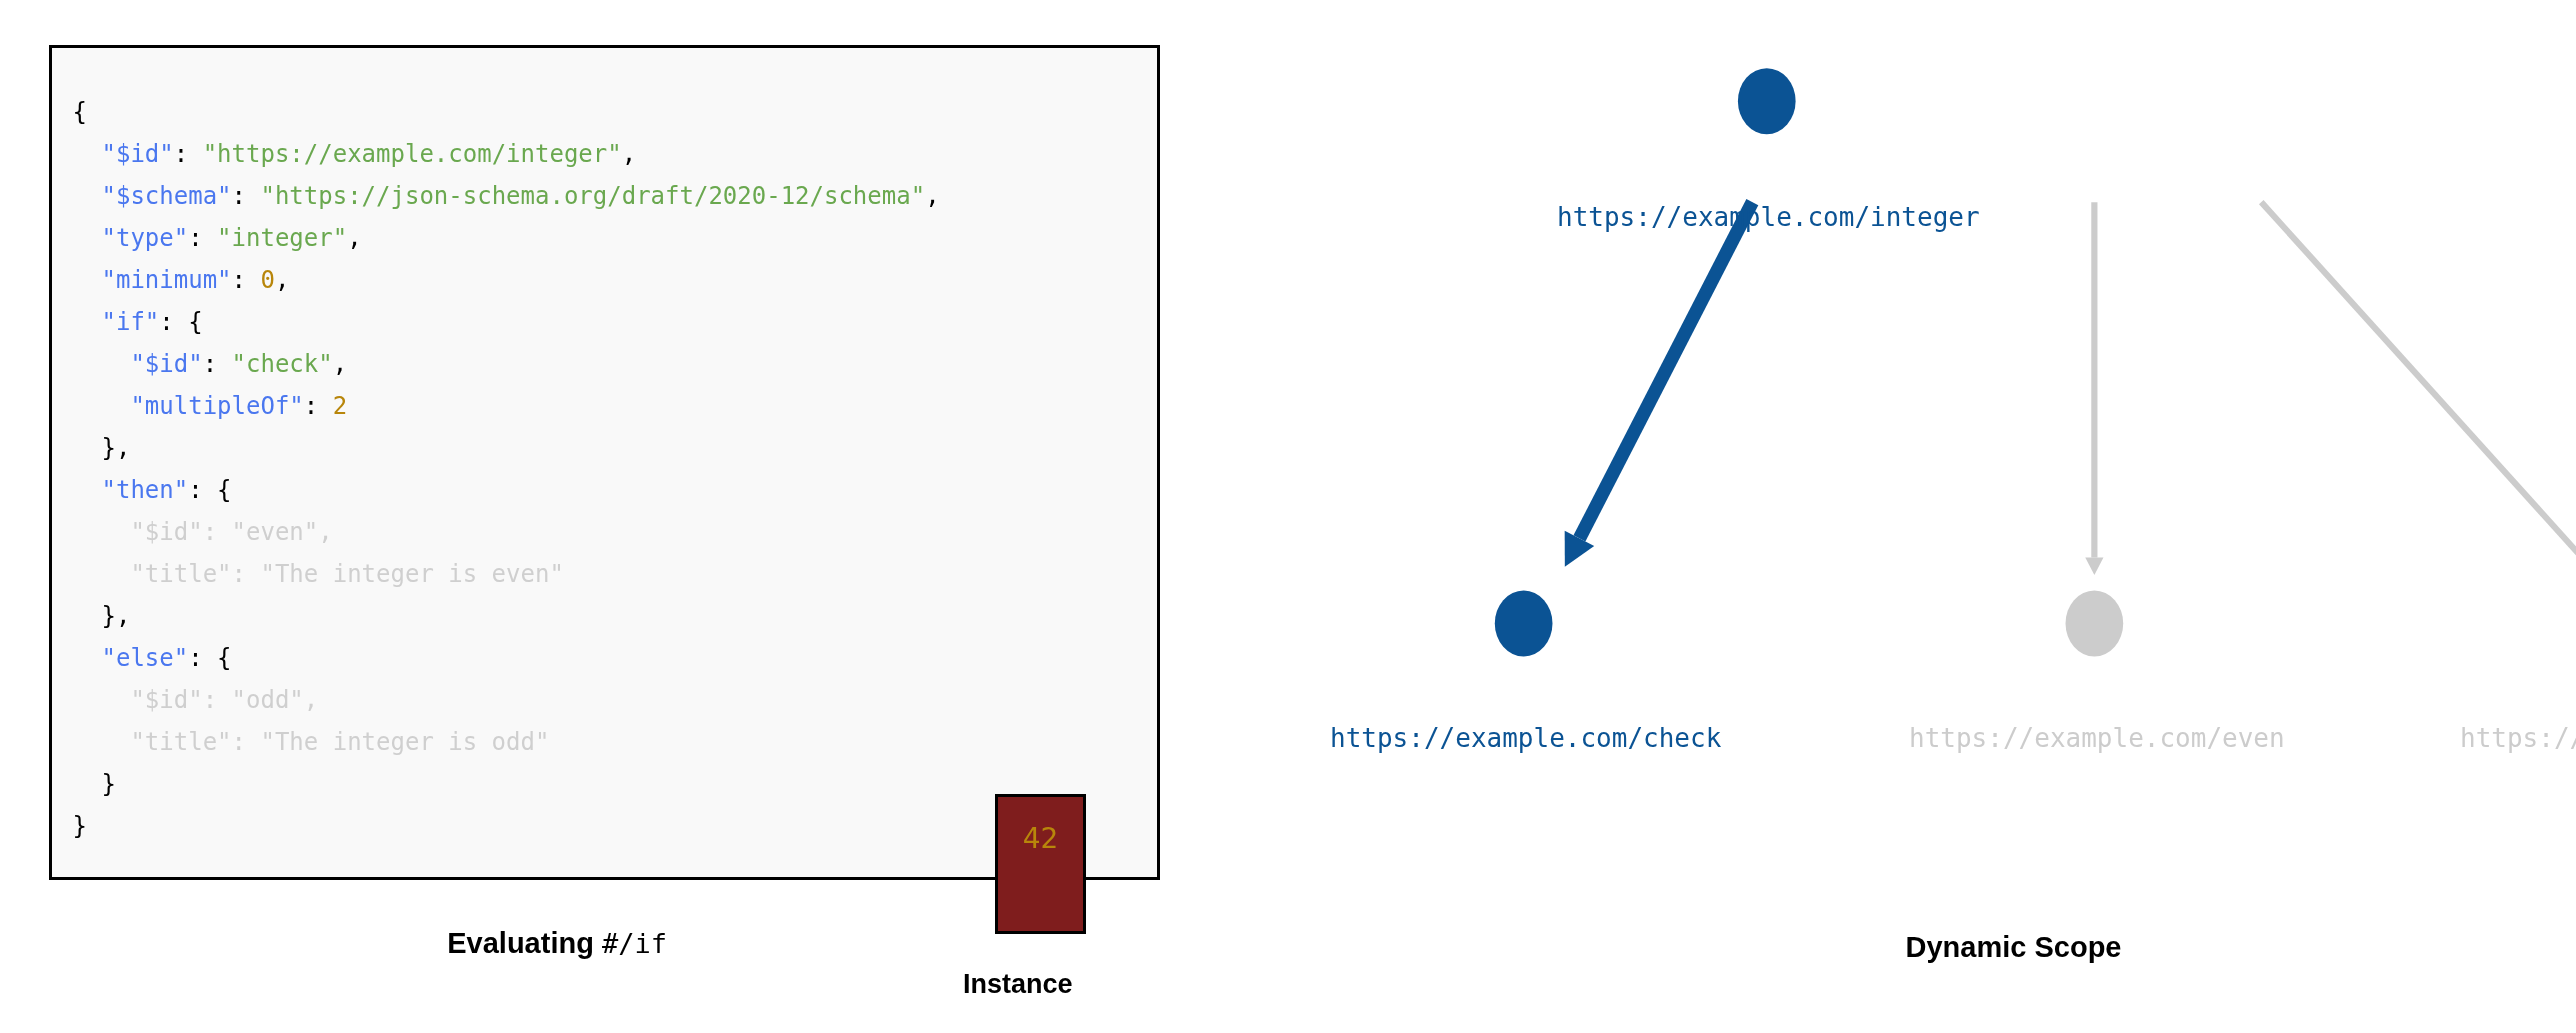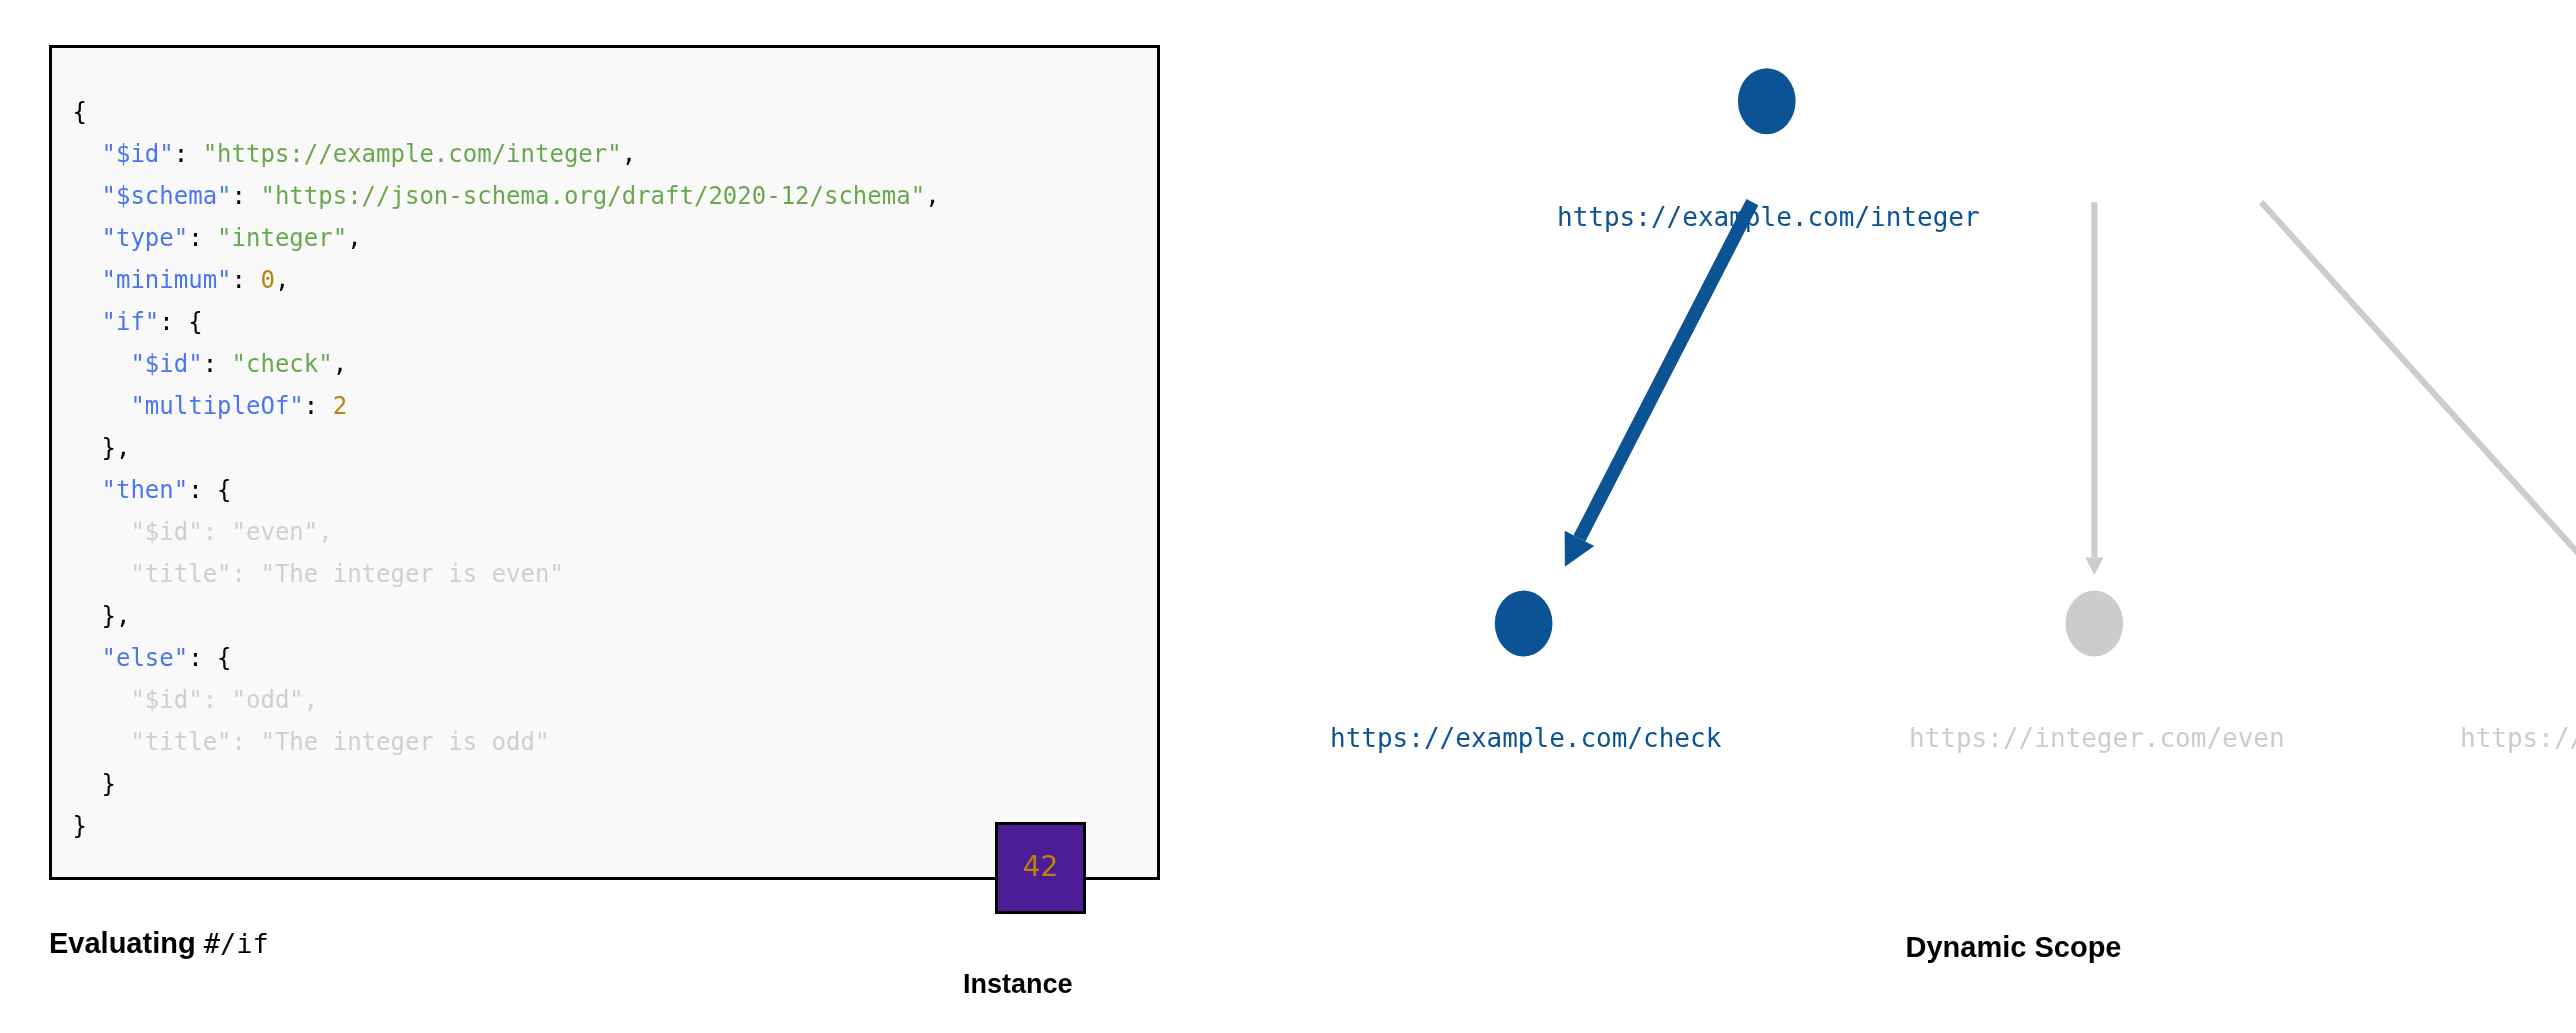--- a/index.html
+++ b/index.html
@@ -49,26 +49,26 @@
   .k   { color: #4a77ef; }  
   .s   { color: #6aa84f; }  
   .n   { color: #b8860b; }  
   .p   { color: #000000; }  
   .dim { color: #cfcfcf; }  
 
   
   #instance-box {
     position: absolute;
     left: 995px;
-    top: 822px;
+    top: 794px;
     width: 91px;
-    height: 92px;
+    height: 140px;
     box-sizing: border-box;
     border: 3.6px solid #000000;
-    background: #4c1d95;
+    background: #7f1d1d;
     z-index: 5;
   }
   #instance-value {
     position: absolute;
     left: 0; right: 0;
     top: 28px;
     text-align: center;
     font-family: "DejaVu Sans", "Liberation Sans", sans-serif;
     font-size: 28px;
     color: #b8860b;
@@ -86,21 +86,21 @@
     color: #000000;
     white-space: nowrap;
   }
 
   
   #left-caption {
     position: absolute;
     left: 49px;
     top: 927px;
     width: 618px;
-    text-align: left;
+    text-align: right;
     font-size: 29px;
     color: #000000;
     white-space: nowrap;
   }
   #left-caption .cap-word {
     font-family: "Liberation Sans", sans-serif;
     font-weight: bold;
   }
   #left-caption .cap-mono {
     font-family: "DejaVu Sans Mono", "Liberation Mono", monospace;
@@ -189,20 +189,20 @@
         <ellipse cx="1110" cy="196" rx="56" ry="64" fill="#0b5394"></ellipse>
         <ellipse cx="638" cy="1210" rx="56" ry="64" fill="#0b5394"></ellipse>
         <ellipse cx="1746" cy="1210" rx="56" ry="64" fill="#cccccc"></ellipse>
         <ellipse cx="2802" cy="1210" rx="56" ry="64" fill="#cccccc"></ellipse>
       </g>
   </svg>
 
   <div id="node-labels">
       <div class="node-label active" style="left: 362px; top: 164px;">https://example.com/integer</div>
       <div class="node-label active" style="left: 135px; top: 685px;">https://example.com/check</div>
-      <div class="node-label inactive" style="left: 714px; top: 685px;">https://integer.com/even</div>
+      <div class="node-label inactive" style="left: 714px; top: 685px;">https://example.com/even</div>
       <div class="node-label inactive" style="left: 1265px; top: 685px;">https://example.com/odd</div>
     </div>
 
   <div id="right-caption">Dynamic Scope</div>
 
 </div>
 
 
 </body></html>

